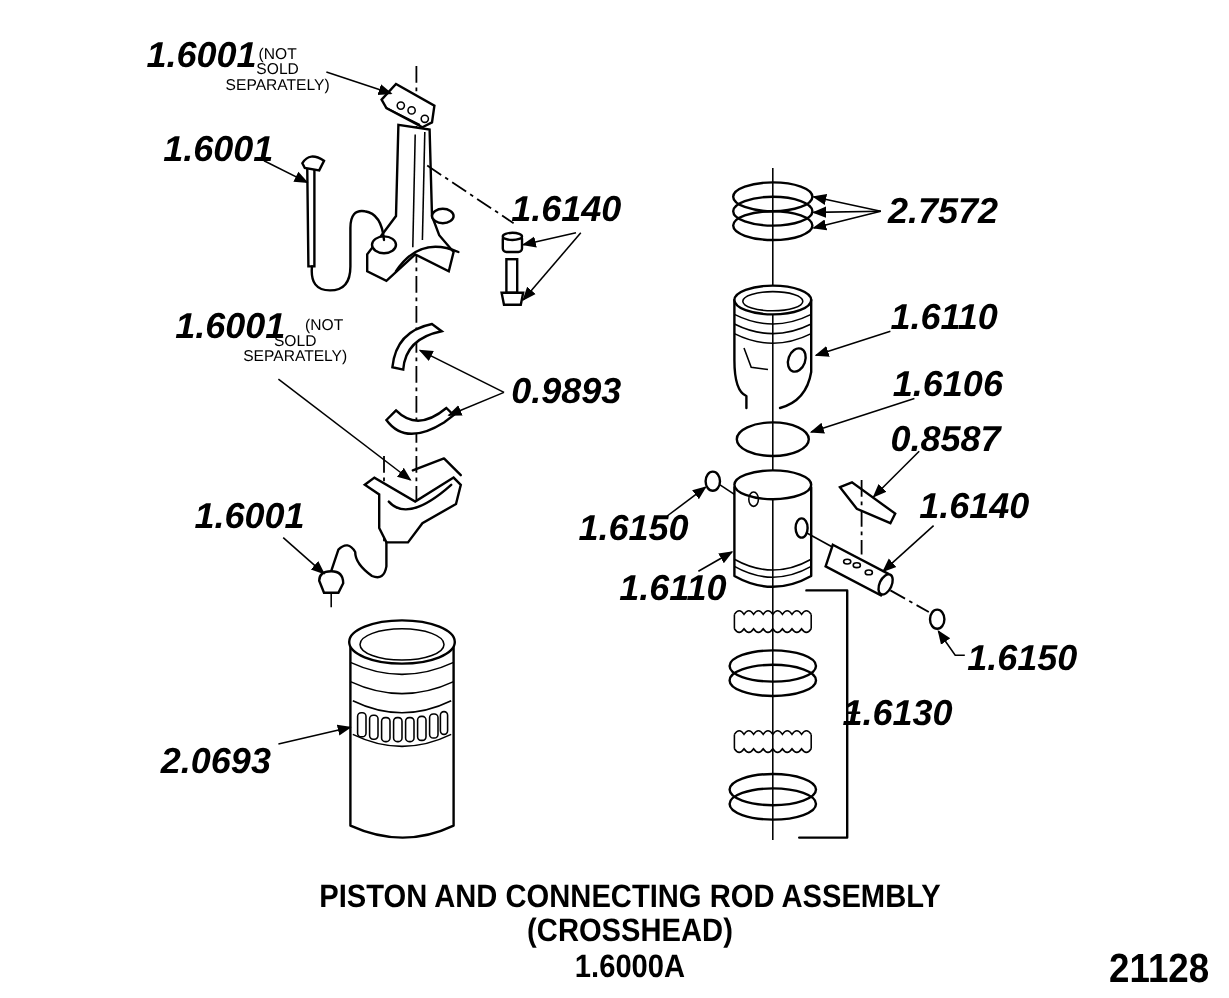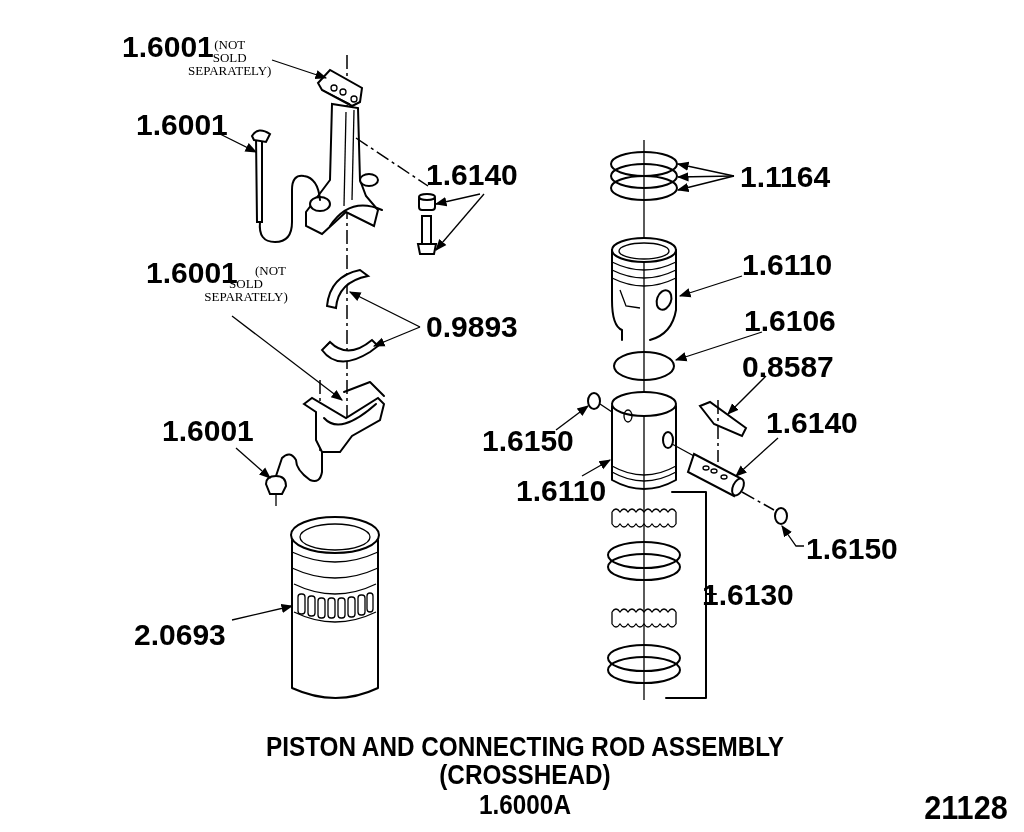--- a/index.html
+++ b/index.html
@@ -1,19 +1,19 @@
 <!DOCTYPE html>
 <html><head>
 <meta charset="utf-8">
 <style>
   html, body { margin: 0; padding: 0; background: #ffffff; }
   body { width: 1024px; height: 832px; position: relative; overflow: hidden; font-family: "Liberation Sans", sans-serif; color: #000; }
   #art { position: absolute; left: 0; top: 0; width: 1024px; height: 832px; }
-  .lbl { position: absolute; font-family: "Liberation Sans", sans-serif; font-weight: bold; font-size: 30px; line-height: 1; letter-spacing: 0px; white-space: nowrap; }
-  .note { position: absolute; font-family: Liberation Serif, serif; font-size: 13px; line-height: 13px; text-align: center; white-space: nowrap; }
+  .lbl { position: absolute; font-family: "Liberation Sans", sans-serif; font-weight: bold; font-size: 30px; line-height: 1; letter-spacing: 0px; white-space: nowrap; font-style: italic; }
+  .note { position: absolute; font-family: Liberation Sans, sans-serif; font-size: 13px; line-height: 13px; text-align: center; white-space: nowrap; }
   .title { position: absolute; left: 0; width: 1050px; text-align: center; font-family: "Liberation Sans", sans-serif; font-weight: bold; font-size: 27px; line-height: 27px; transform: scaleX(0.9); transform-origin: 525px 0; }
   .fig { position: absolute; right: 16px; top: 790px; font-family: "Liberation Sans", sans-serif; font-weight: bold; font-size: 34px; line-height: 34px; transform: scaleX(0.9); transform-origin: right top; }
   svg .p { fill: none; stroke: #000; stroke-width: 2; stroke-linejoin: round; stroke-linecap: round; }
   svg .t { fill: none; stroke: #000; stroke-width: 1.3; }
   svg .w { fill: #fff; stroke: #000; stroke-width: 2; }
   svg .d { fill: none; stroke: #000; stroke-width: 1.5; stroke-dasharray: 14 4 3 4; }
   svg .ar { fill: #000; stroke: none; }
 </style>
 </head>
 <body>
@@ -183,21 +183,21 @@
 <div class="note" style="left:186px;top:264px;width:120px;">
   <div style="text-align:right;padding-right:20px;">(NOT</div>
   <div>SOLD</div>
   <div>SEPARATELY)</div>
 </div>
 
 <div class="lbl" style="left:426px;top:312px;">0.9893</div>
 <div class="lbl" style="left:162px;top:416px;">1.6001</div>
 <div class="lbl" style="left:134px;top:620px;">2.0693</div>
 
-<div class="lbl" style="left:740px;top:162px;">1.1164</div>
+<div class="lbl" style="left:740px;top:162px;">2.7572</div>
 <div class="lbl" style="left:742px;top:250px;">1.6110</div>
 <div class="lbl" style="left:744px;top:306px;text-align:center;">1.6106</div>
 <div class="lbl" style="left:742px;top:352px;">0.8587</div>
 <div class="lbl" style="left:766px;top:408px;">1.6140</div>
 <div class="lbl" style="left:482px;top:426px;">1.6150</div>
 <div class="lbl" style="left:516px;top:476px;">1.6110</div>
 <div class="lbl" style="left:806px;top:534px;">1.6150</div>
 <div class="lbl" style="left:702px;top:580px;">1.6130</div>
 
 <div class="title" style="top:734px;">PISTON AND CONNECTING ROD ASSEMBLY</div>

